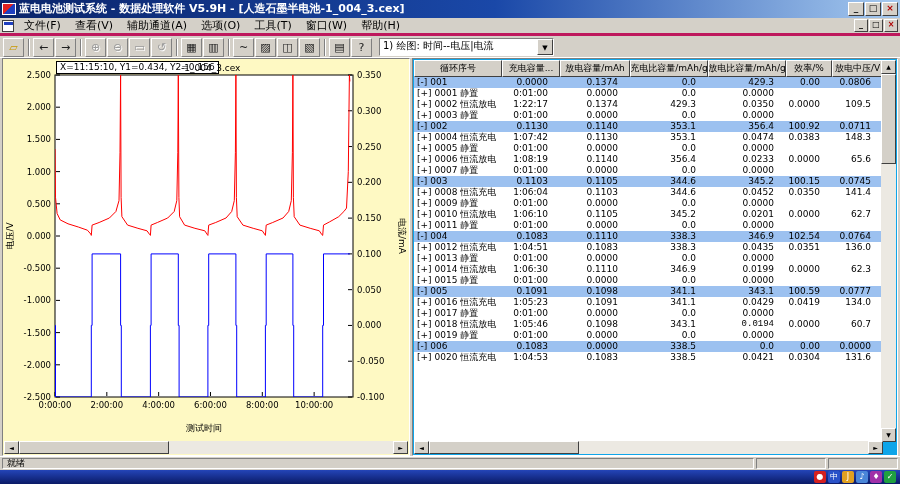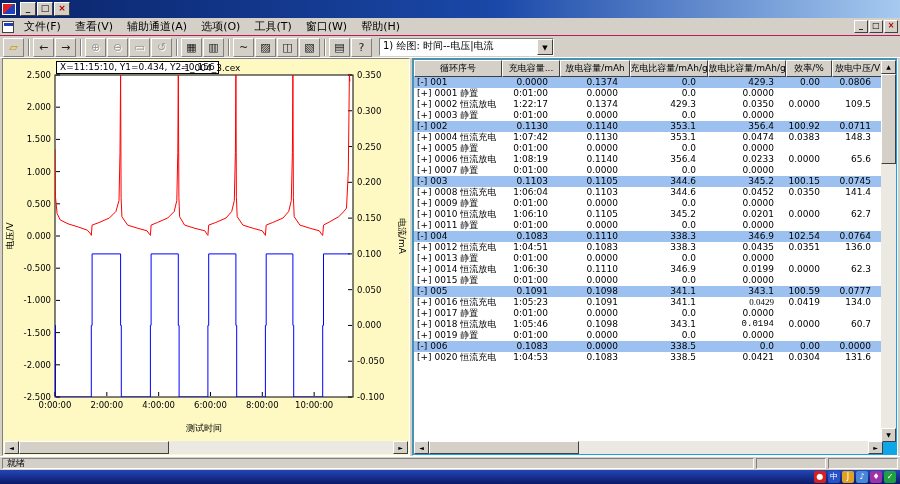--- a/index.html
+++ b/index.html
@@ -7,21 +7,21 @@
   .screen{position:relative;width:900px;height:484px;background:#d4d0c8;overflow:hidden;font-size:11px;color:#000;}
   
   .titlebar{position:absolute;left:0;top:0;width:100%;height:18px;background:linear-gradient(90deg,#0a246a 0%,#1a48a8 55%,#a6caf0 100%);display:flex;align-items:center;padding:1px 2px;gap:3px;}
   .appicon{width:14px;height:12px;background:linear-gradient(135deg,#e02020 0 50%,#2040c0 50% 100%);border:1px solid #fff;flex:0 0 auto;}
   .wtitle{flex:1;color:#fff;font-weight:bold;font-size:11px;white-space:nowrap;overflow:hidden;line-height:16px;}
   .winbtn{width:16px;height:14px;background:#d4d0c8;border:1px solid;border-color:#ffffff #404040 #404040 #ffffff;font-size:9px;line-height:11px;text-align:center;margin-left:1px;font-weight:bold;color:#000;}
   .winbtn.danger{color:#b00000;}
   .winbtn.small{width:14px;height:13px;font-size:8px;line-height:10px;}
   #win-controls,#child-controls{display:flex;align-items:center;}
   
-  .menubar{position:absolute;left:0;top:18px;width:100%;height:18px;background:#d4d0c8;display:flex;align-items:center;padding:0 2px;border-bottom:1px solid #be185d;}
+  .menubar{position:absolute;left:0;top:18px;width:100%;height:18px;background:#d4d0c8;display:flex;align-items:center;padding:0 2px;border-bottom:3px solid #be185d;}
   .childicon{width:12px;height:12px;background:#fff;border:1px solid #404040;margin-right:3px;position:relative;}
   .childicon::after{content:"";position:absolute;left:1px;top:1px;width:9px;height:3px;background:#2040c0;}
   .menuitems{display:flex;flex:1;}
   .menuitem{padding:1px 7px;font-size:11px;line-height:15px;white-space:nowrap;}
   
   .toolbar{position:absolute;left:0;top:37px;width:100%;height:21px;background:#d4d0c8;display:flex;align-items:center;padding:0 3px;border-bottom:1px solid #ffffff;}
   #toolbar-buttons{display:flex;align-items:center;height:20px;}
   .tbtn{width:21px;height:19px;background:#d4d0c8;border:1px solid;border-color:#ffffff #808080 #808080 #ffffff;display:flex;align-items:center;justify-content:center;margin-right:1px;}
   .tglyph{font-size:11px;line-height:11px;color:#202020;}
   .tbtn.disabled .tglyph{color:#9a9a9a;text-shadow:1px 1px 0 #ffffff;}
@@ -65,20 +65,21 @@
   .taskbar{position:absolute;left:0;top:470px;width:100%;height:14px;background:linear-gradient(180deg,#2445b8,#0a1a66);display:flex;align-items:center;justify-content:flex-end;padding:0 4px;gap:2px;}
   .tray{width:12px;height:12px;color:#ffffff;font-size:8px;line-height:12px;text-align:center;border-radius:2px;overflow:hidden;}
 </style>
 </head>
 <body>
 
 <div class="screen">
 
   <div class="titlebar">
     <div class="appicon"></div>
+    <div class="wtitle">蓝电电池测试系统 - 数据处理软件 V5.9H - [人造石墨半电池-1_004_3.cex]</div>
     <div id="win-controls">
         <div class="winbtn">_</div>
         <div class="winbtn">□</div>
         <div class="winbtn danger">×</div>
       </div>
   </div>
 
   <div class="menubar">
     <div class="childicon"></div>
     <div id="menu-items" class="menuitems">
@@ -430,21 +431,21 @@
           <div class="tcell num" style="width: 78px;">341.1</div>
           <div class="tcell num" style="width: 78px;">343.1</div>
           <div class="tcell num" style="width: 46px;">100.59</div>
           <div class="tcell num" style="width: 51px;">0.0777</div>
         </div>
         <div class="trow step">
           <div class="tcell lbl" style="width: 88px;"><span class="exp">[+]</span><span>0016 恒流充电</span></div>
           <div class="tcell num" style="width: 58px; text-align: right;">1:05:23</div>
           <div class="tcell num" style="width: 70px;">0.1091</div>
           <div class="tcell num" style="width: 78px;">341.1</div>
-          <div class="tcell num" style="width: 78px; font-family: Liberation Serif, serif;">0.0429</div>
+          <div class="tcell num" style="width: 78px;">0.0429</div>
           <div class="tcell num" style="width: 46px;">0.0419</div>
           <div class="tcell num" style="width: 51px;">134.0</div>
         </div>
         <div class="trow step">
           <div class="tcell lbl" style="width: 88px;"><span class="exp">[+]</span><span>0017 静置</span></div>
           <div class="tcell num" style="width: 58px;">0:01:00</div>
           <div class="tcell num" style="width: 70px;">0.0000</div>
           <div class="tcell num" style="width: 78px;">0.0</div>
           <div class="tcell num" style="width: 78px;">0.0000</div>
           <div class="tcell num" style="width: 46px;"></div>

